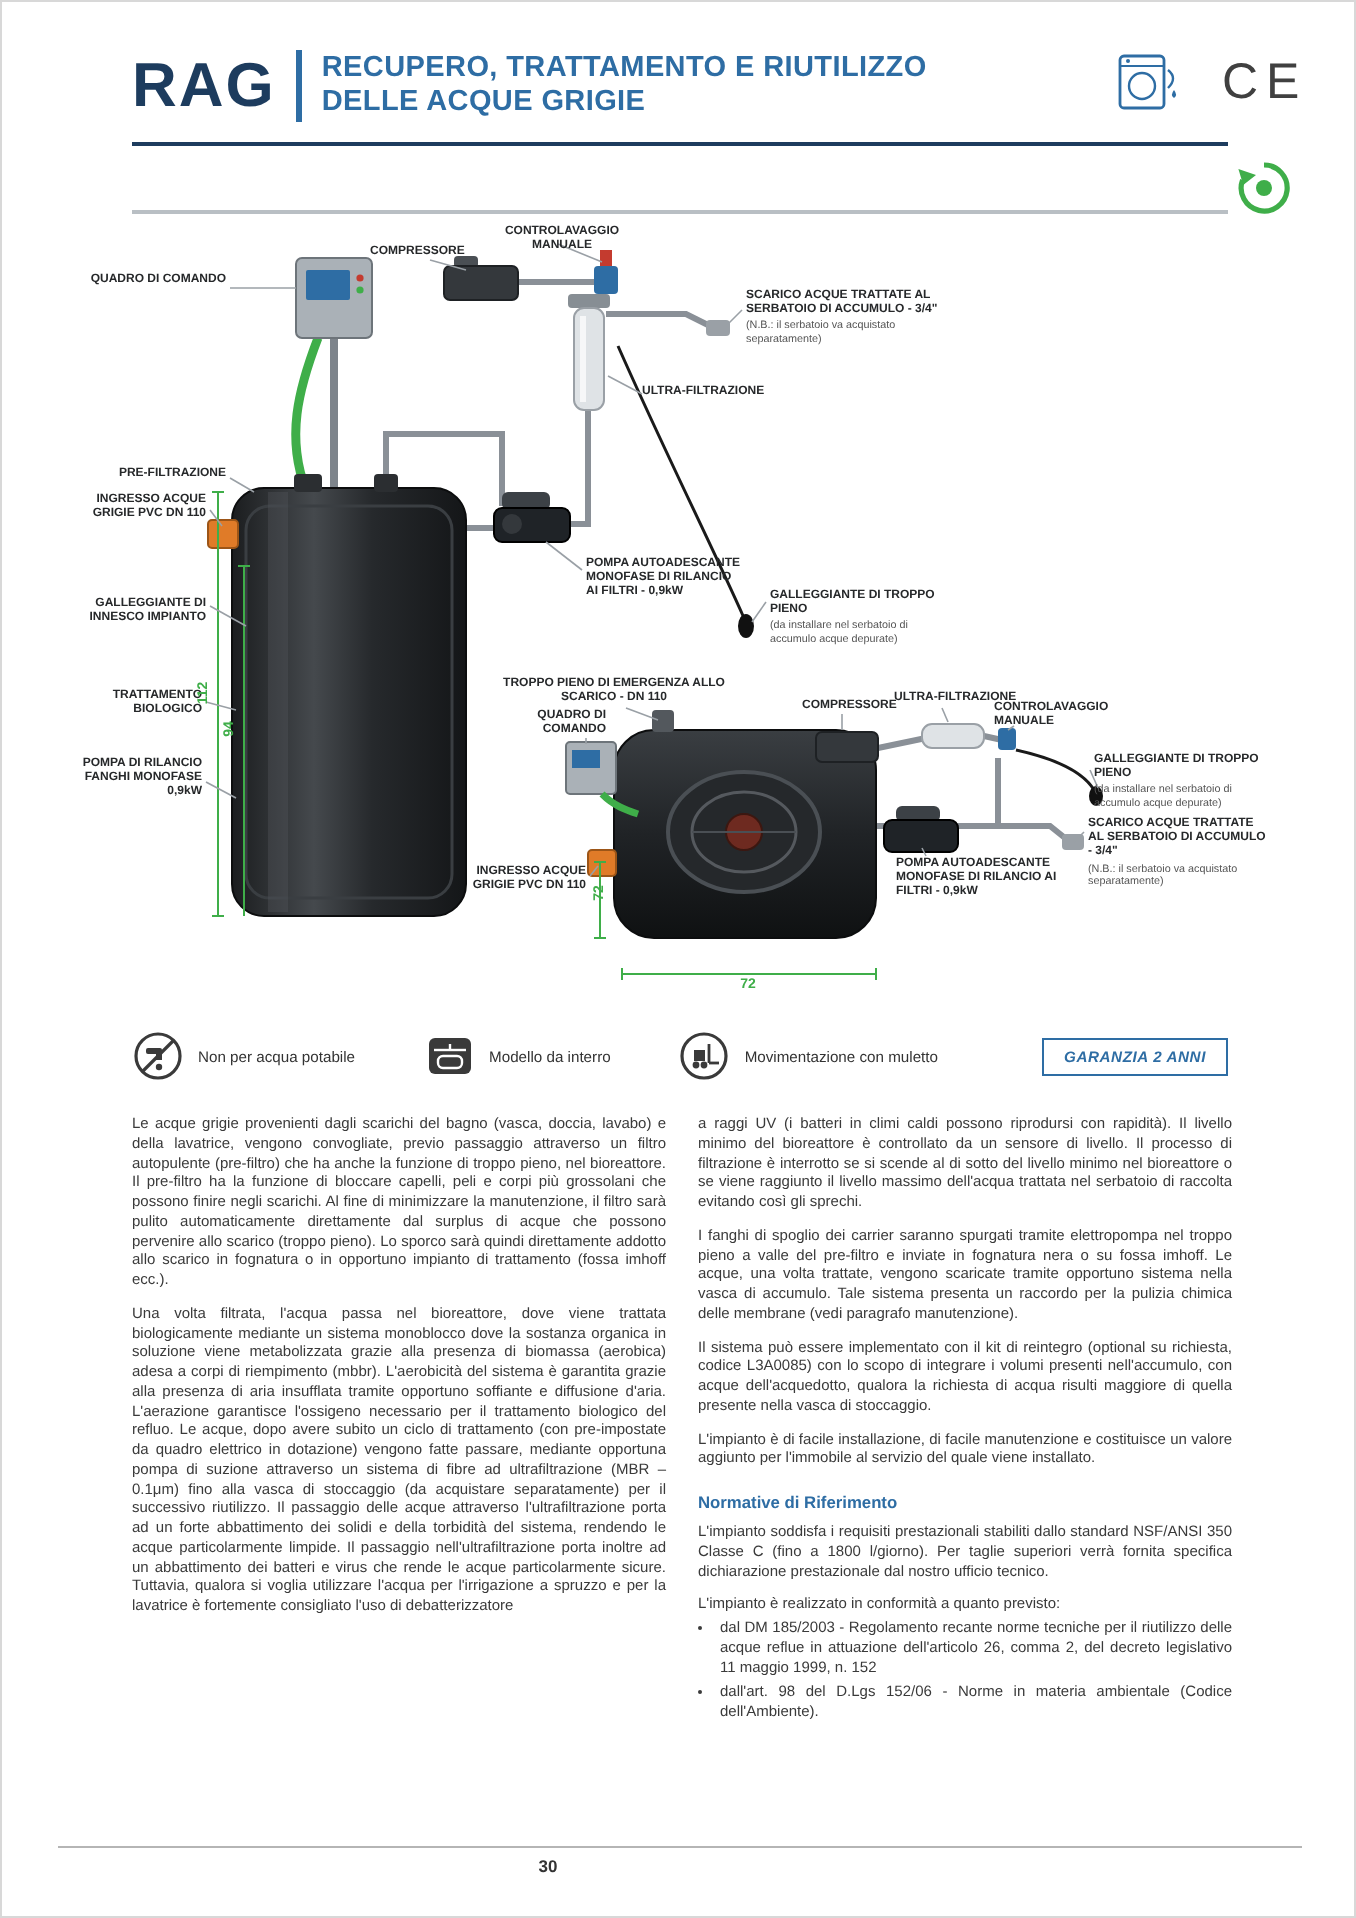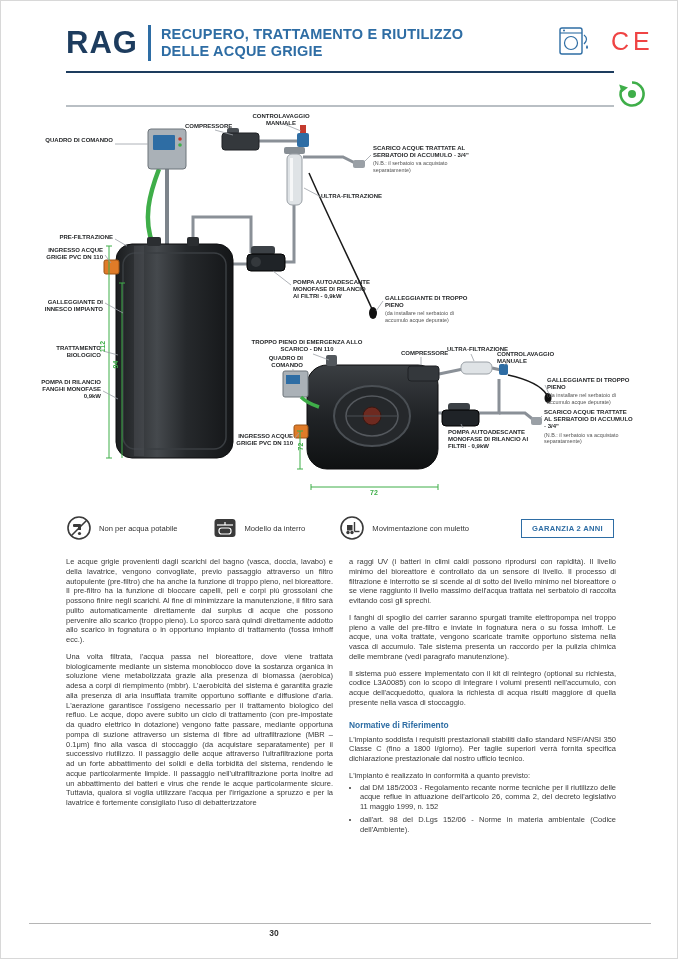--- a/index.html
+++ b/index.html
@@ -7,41 +7,41 @@
         box-sizing:border-box;overflow:hidden;font-family:"Liberation Sans",sans-serif;}
 
   
   .header{position:absolute;left:65px;top:24px;display:flex;align-items:center;gap:10px;}
   .brand{font-size:31px;font-weight:bold;color:#1d3c5e;letter-spacing:1px;}
   .brand-bar{width:3px;height:36px;background:#2e6da4;}
   .title-block{display:flex;flex-direction:column;justify-content:center;}
   .title-line{font-size:14.5px;font-weight:bold;color:#2e6da4;line-height:1.18;letter-spacing:0.2px;}
   .header-rule{position:absolute;left:65px;top:70px;width:548px;height:2px;background:#1d3c5e;}
   .appliance-icon{position:absolute;left:550px;top:20px;}
-  .ce-mark{position:absolute;left:610px;top:26px;font-size:25px;color:#ef4444;letter-spacing:4px;}
+  .ce-mark{position:absolute;left:610px;top:26px;font-size:25px;color:#404040;letter-spacing:4px;}
 
   
   .section-title{position:absolute;left:65px;top:74px;font-size:26px;font-weight:bold;color:#8d959c;letter-spacing:0.5px;}
   .section-rule{position:absolute;left:65px;top:104px;width:548px;height:2px;background:#b9bfc4;}
   .cam-icon{position:absolute;left:616px;top:78px;}
 
   
   .diagram{position:absolute;left:0;top:112px;width:678px;height:400px;}
   .diagram-art{position:absolute;left:0;top:0;}
   .dlabel{position:absolute;font-size:6px;line-height:1.2;font-weight:bold;color:#26282a;}
   .dnote{display:block;font-weight:normal;font-size:5.4px;color:#555;margin-top:1px;}
   .dim{position:absolute;color:#3fae49;font-weight:bold;font-size:7px;text-align:center;}
   .dim-v{transform:rotate(-90deg);}
 
   
   .features{position:absolute;left:65px;top:514px;width:548px;display:flex;align-items:center;}
   .feature{display:flex;align-items:center;gap:7px;margin-right:34px;}
   .feature-label{font-size:7.6px;color:#333;}
   .warranty{margin-left:auto;border:1.5px solid #2e6da4;color:#2e6da4;font-weight:bold;
-            font-size:7.6px;padding:4px 10px;letter-spacing:0.3px;}
+            font-size:7.6px;padding:4px 10px;letter-spacing:0.3px;font-style:italic;}
 
   
   .body-cols{position:absolute;left:65px;top:556px;width:550px;display:flex;gap:16px;}
   .col{width:267px;}
   .blue-h{font-size:8.4px;font-weight:bold;color:#2e6da4;margin:0 0 5px 0;}
   .blue-h.mid{margin-top:12px;}
   .col p{font-size:7.5px;line-height:1.3;color:#3a3a3a;text-align:justify;margin:0 0 7px 0;}
   .col ul{margin:2px 0 0 0;padding-left:11px;}
   .col li{font-size:7.5px;line-height:1.3;color:#3a3a3a;text-align:justify;margin-bottom:3px;}
 
@@ -304,20 +304,21 @@
 
   <div class="body-cols">
     <div class="col">
       <p>Le acque grigie provenienti dagli scarichi del bagno (vasca, doccia, lavabo) e della lavatrice, vengono convogliate, previo passaggio attraverso un filtro autopulente (pre-filtro) che ha anche la funzione di troppo pieno, nel bioreattore. Il pre-filtro ha la funzione di bloccare capelli, peli e corpi più grossolani che possono finire negli scarichi. Al fine di minimizzare la manutenzione, il filtro sarà pulito automaticamente direttamente dal surplus di acque che possono pervenire allo scarico (troppo pieno). Lo sporco sarà quindi direttamente addotto allo scarico in fognatura o in opportuno impianto di trattamento (fossa imhoff ecc.).</p>
       <p>Una volta filtrata, l'acqua passa nel bioreattore, dove viene trattata biologicamente mediante un sistema monoblocco dove la sostanza organica in soluzione viene metabolizzata grazie alla presenza di biomassa (aerobica) adesa a corpi di riempimento (mbbr). L'aerobicità del sistema è garantita grazie alla presenza di aria insufflata tramite opportuno soffiante e diffusione d'aria. L'aerazione garantisce l'ossigeno necessario per il trattamento biologico del refluo. Le acque, dopo avere subito un ciclo di trattamento (con pre-impostate da quadro elettrico in dotazione) vengono fatte passare, mediante opportuna pompa di suzione attraverso un sistema di fibre ad ultrafiltrazione (MBR – 0.1μm) fino alla vasca di stoccaggio (da acquistare separatamente) per il successivo riutilizzo. Il passaggio delle acque attraverso l'ultrafiltrazione porta ad un forte abbattimento dei solidi e della torbidità del sistema, rendendo le acque particolarmente limpide. Il passaggio nell'ultrafiltrazione porta inoltre ad un abbattimento dei batteri e virus che rende le acque particolarmente sicure. Tuttavia, qualora si voglia utilizzare l'acqua per l'irrigazione a spruzzo e per la lavatrice è fortemente consigliato l'uso di debatterizzatore</p>
     </div>
     <div class="col">
       <p>a raggi UV (i batteri in climi caldi possono riprodursi con rapidità). Il livello minimo del bioreattore è controllato da un sensore di livello. Il processo di filtrazione è interrotto se si scende al di sotto del livello minimo nel bioreattore o se viene raggiunto il livello massimo dell'acqua trattata nel serbatoio di raccolta evitando così gli sprechi.</p>
       <p>I fanghi di spoglio dei carrier saranno spurgati tramite elettropompa nel troppo pieno a valle del pre-filtro e inviate in fognatura nera o su fossa imhoff. Le acque, una volta trattate, vengono scaricate tramite opportuno sistema nella vasca di accumulo. Tale sistema presenta un raccordo per la pulizia chimica delle membrane (vedi paragrafo manutenzione).</p>
       <p>Il sistema può essere implementato con il kit di reintegro (optional su richiesta, codice L3A0085) con lo scopo di integrare i volumi presenti nell'accumulo, con acque dell'acquedotto, qualora la richiesta di acqua risulti maggiore di quella presente nella vasca di stoccaggio.</p>
+      <p>L'impianto è di facile installazione, di facile manutenzione e costituisce un valore aggiunto per l'immobile al servizio del quale viene installato.</p>
       <div class="blue-h mid">Normative di Riferimento</div>
       <p>L'impianto soddisfa i requisiti prestazionali stabiliti dallo standard NSF/ANSI 350 Classe C (fino a 1800 l/giorno). Per taglie superiori verrà fornita specifica dichiarazione prestazionale dal nostro ufficio tecnico.</p>
       <p style="margin-bottom:2px">L'impianto è realizzato in conformità a quanto previsto:</p>
       <ul>
         <li>dal DM 185/2003 - Regolamento recante norme tecniche per il riutilizzo delle acque reflue in attuazione dell'articolo 26, comma 2, del decreto legislativo 11 maggio 1999, n. 152</li>
         <li>dall'art. 98 del D.Lgs 152/06 - Norme in materia ambientale (Codice dell'Ambiente).</li>
       </ul>
     </div>
   </div>
 

